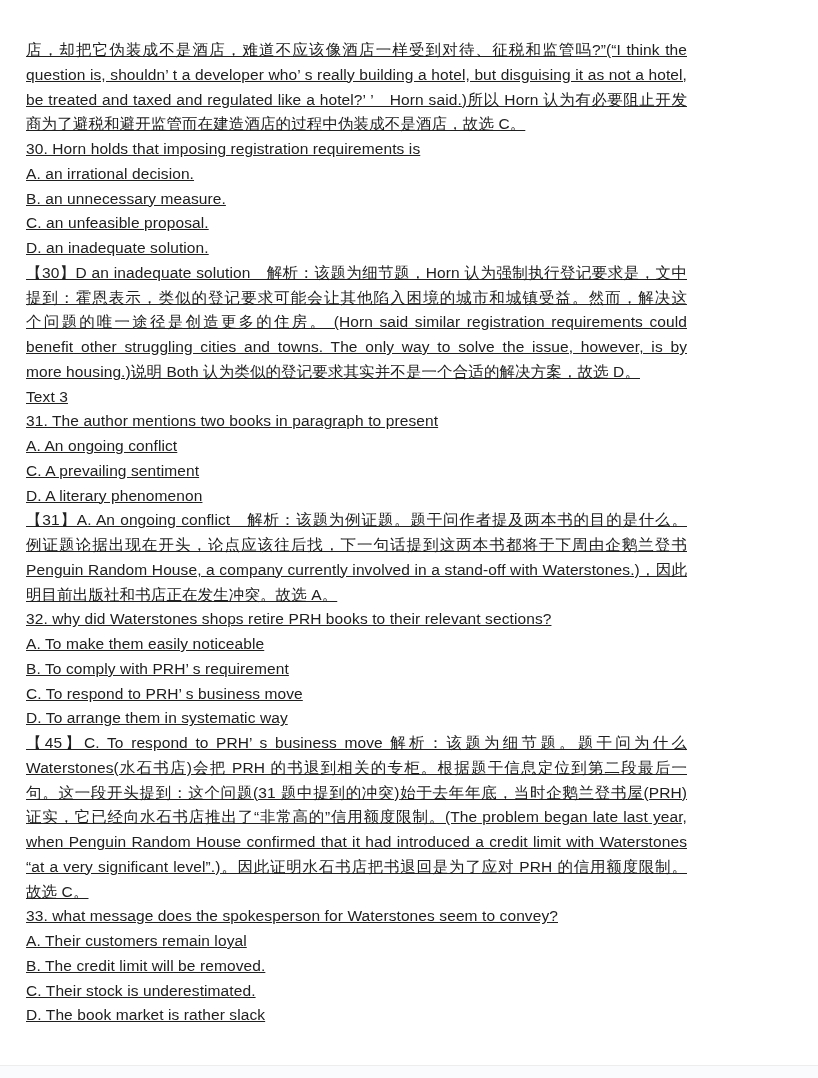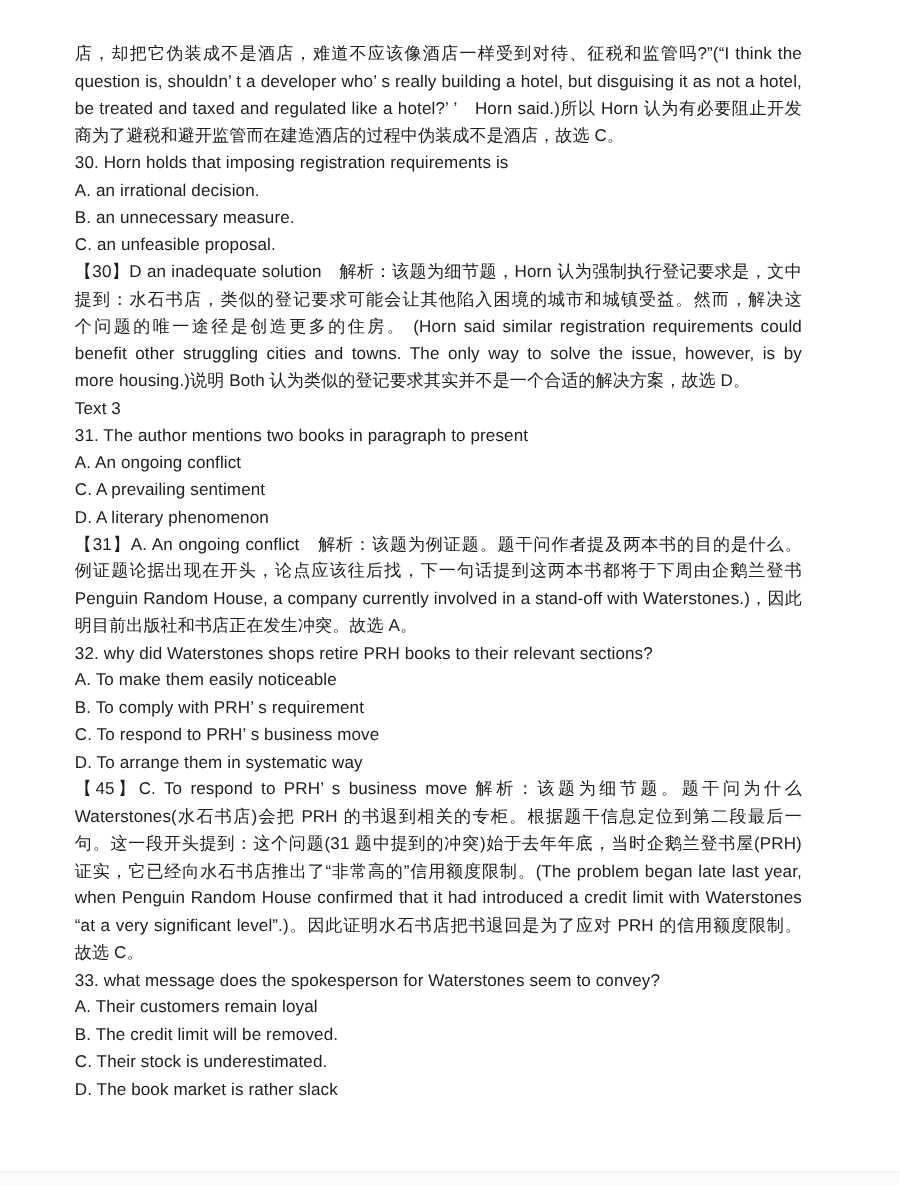--- a/index.html
+++ b/index.html
@@ -19,23 +19,24 @@
     position: absolute;
     left: 0;
     top: 0;
     width: 818px;
     height: 1065px;
     overflow: hidden;
   }
   .text-column {
     box-sizing: border-box;
     padding-top: 38px;
-    margin-left: 68px;
+    margin-left: 26px;
     width: 661px;
     color: #202020;
+    text-decoration: underline;
   }
   .line {
     height: 24.75px;
     line-height: 24.75px;
     font-size: 15.5px;
     white-space: nowrap;
     letter-spacing: 0.1px;
   }
   .line.justify {
     white-space: normal;
@@ -61,22 +62,23 @@
   <div class="text-clip">
     <div class="text-column">
         <div class="line justify">店，却把它伪装成不是酒店，难道不应该像酒店一样受到对待、征税和监管吗?”(“I think the</div>
         <div class="line justify">question is, shouldn’ t a developer who’ s really building a hotel, but disguising it as not a hotel,</div>
         <div class="line justify">be treated and taxed and regulated like a hotel?’ ’　Horn said.)所以 Horn 认为有必要阻止开发</div>
         <div class="line">商为了避税和避开监管而在建造酒店的过程中伪装成不是酒店，故选 C。</div>
         <div class="line">30. Horn holds that imposing registration requirements is</div>
         <div class="line">A. an irrational decision.</div>
         <div class="line">B. an unnecessary measure.</div>
         <div class="line">C. an unfeasible proposal.</div>
+        <div class="line">D. an inadequate solution.</div>
         <div class="line justify">【30】D an inadequate solution　解析：该题为细节题，Horn 认为强制执行登记要求是，文中</div>
-        <div class="line justify">提到：水石书店，类似的登记要求可能会让其他陷入困境的城市和城镇受益。然而，解决这</div>
+        <div class="line justify">提到：霍恩表示，类似的登记要求可能会让其他陷入困境的城市和城镇受益。然而，解决这</div>
         <div class="line justify">个问题的唯一途径是创造更多的住房。 (Horn said similar registration requirements could</div>
         <div class="line justify">benefit other struggling cities and towns. The only way to solve the issue, however, is by creating</div>
         <div class="line">more housing.)说明 Both 认为类似的登记要求其实并不是一个合适的解决方案，故选 D。</div>
         <div class="line">Text 3</div>
         <div class="line">31. The author mentions two books in paragraph to present</div>
         <div class="line">A. An ongoing conflict</div>
         <div class="line">C. A prevailing sentiment</div>
         <div class="line">D. A literary phenomenon</div>
         <div class="line justify">【31】A. An ongoing conflict　解析：该题为例证题。题干问作者提及两本书的目的是什么。</div>
         <div class="line justify">例证题论据出现在开头，论点应该往后找，下一句话提到这两本书都将于下周由企鹅兰登书</div>

